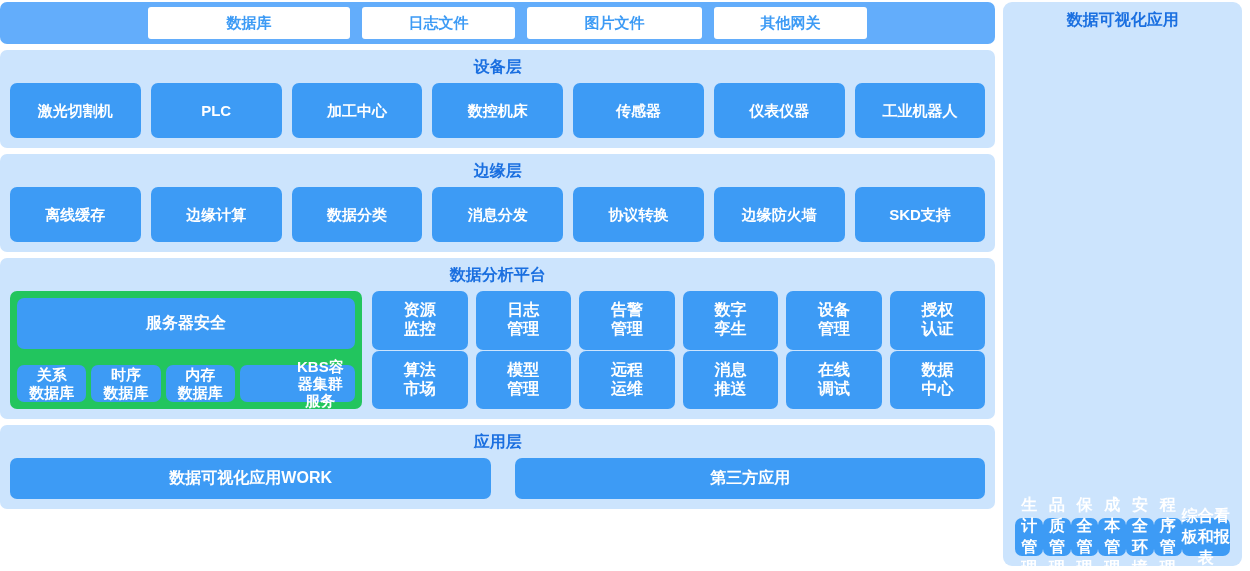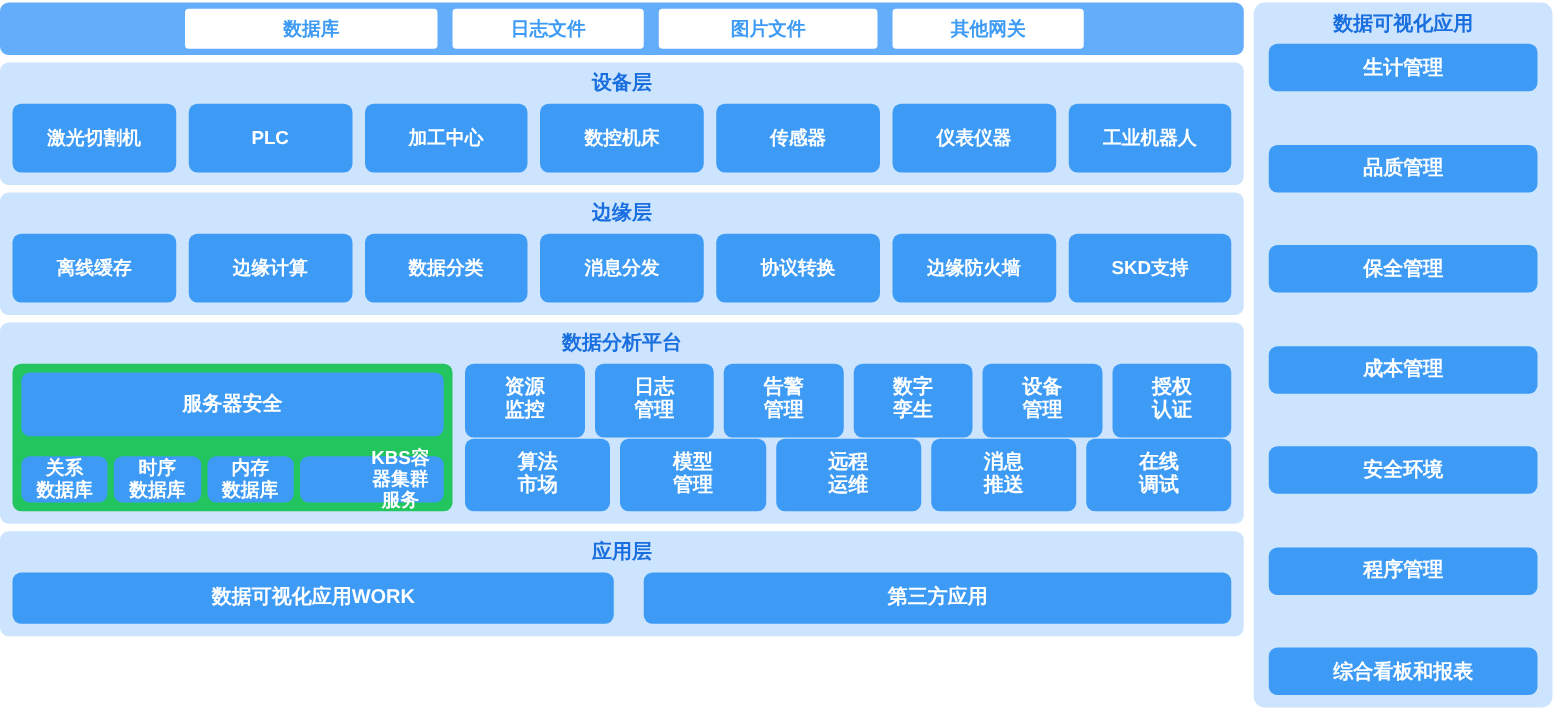--- a/index.html
+++ b/index.html
@@ -200,23 +200,24 @@
     color: #1a6fe0;
     font-weight: bold;
     font-size: 16px;
     line-height: 22px;
     margin-bottom: 4px;
     flex: 0 0 auto;
   }
   .sidebar-list {
     flex: 1 1 auto;
     display: flex;
-    flex-direction: column;
+    flex-direction: row;
     justify-content: space-between;
     min-height: 0;
+    align-items: flex-end;
   }
   .sidebar-item {
     background: #3d9bf5;
     border-radius: 7px;
     color: #ffffff;
     font-weight: bold;
     font-size: 16px;
     height: 38px;
     display: flex;
     align-items: center;
@@ -287,20 +288,21 @@
             <div class="grid-tile">数字<br>孪生</div>
             <div class="grid-tile">设备<br>管理</div>
             <div class="grid-tile">授权<br>认证</div>
           </div>
           <div class="grid-row">
             <div class="grid-tile">算法<br>市场</div>
             <div class="grid-tile">模型<br>管理</div>
             <div class="grid-tile">远程<br>运维</div>
             <div class="grid-tile">消息<br>推送</div>
             <div class="grid-tile">在线<br>调试</div>
+            <div class="grid-tile">数据<br>中心</div>
           </div>
         </div>
 
       </div>
     </div>
 
     <div class="layer app-layer">
       <div class="layer-title">应用层</div>
       <div class="layer-row app-row">
         <div class="tile app-tile first">数据可视化应用WORK</div>

